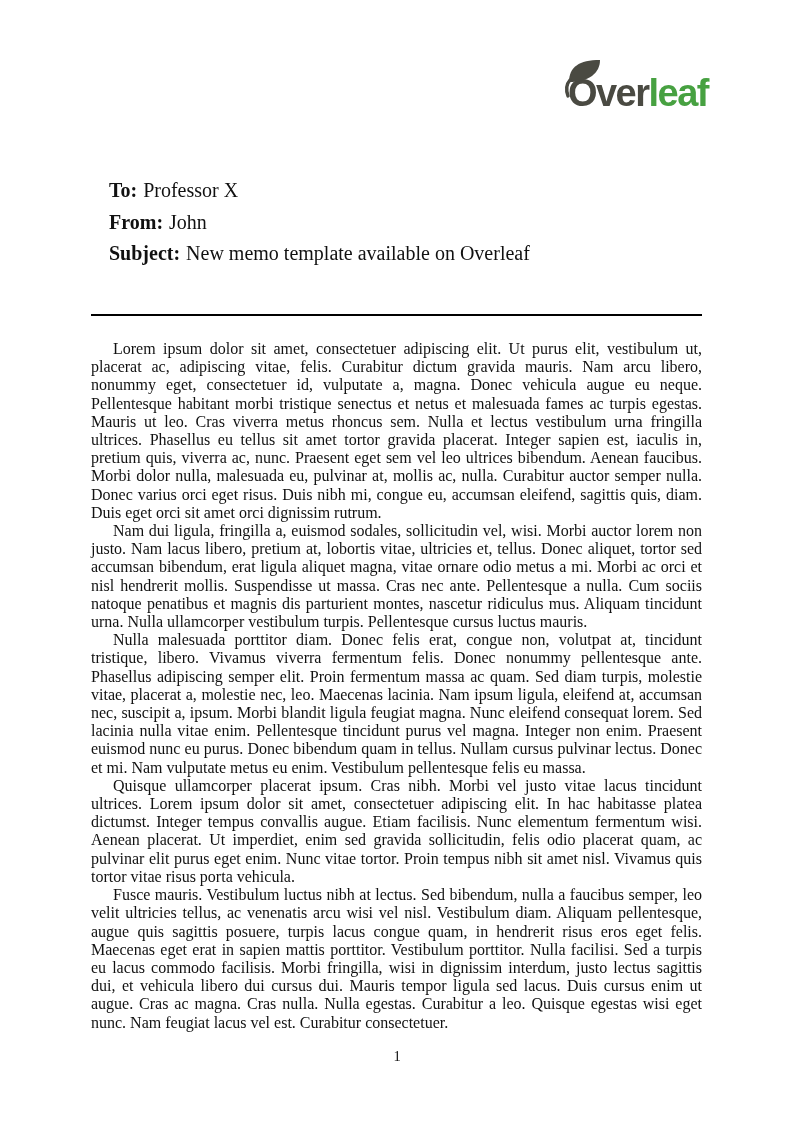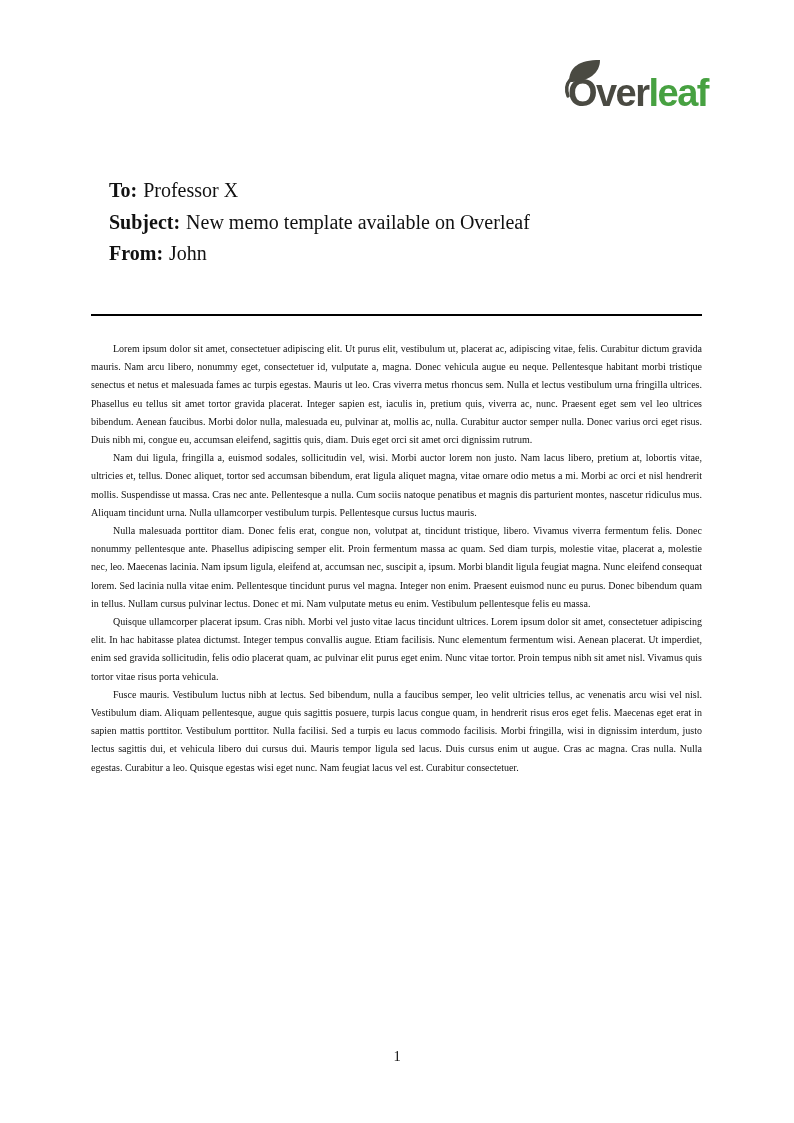--- a/index.html
+++ b/index.html
@@ -68,21 +68,21 @@
     border-top: 2px solid #000000;
     margin: 0;
   }
 
   
   .memo-body {
     position: absolute;
     left: 91px;
     top: 340px;
     width: 611px;
-    font-size: 10px;
+    font-size: 16px;
     line-height: 18.2px;
     text-align: justify;
     hyphens: auto;
     -webkit-hyphens: auto;
   }
   .memo-body p { margin: 0; text-indent: 22px; }
 
   
   .page-footer {
     position: absolute;
@@ -103,24 +103,24 @@
       <path class="leaf-body" d="M8 25 C8 10 18 3 39 3 C39 16 28 25 8 25 Z"></path>
       <path class="leaf-stem" d="M9 23 C5.5 27 4.5 32 7 39"></path>
     </svg><span class="logo-dark">Over</span><span class="logo-green">leaf</span>
   </div>
 
   <div class="memo-header">
     <div class="memo-field">
       <span class="field-label">To:</span><span class="field-value">Professor X</span>
     </div>
     <div class="memo-field">
-      <span class="field-label">Subject:</span><span class="field-value">New memo template available on Overleaf</span>
+      <span class="field-label">From:</span><span class="field-value">John</span>
     </div>
     <div class="memo-field">
-      <span class="field-label">From:</span><span class="field-value">John</span>
+      <span class="field-label">Subject:</span><span class="field-value">New memo template available on Overleaf</span>
     </div>
   </div>
 
   <hr class="header-rule">
 
   <div class="memo-body">
     <p>Lorem ipsum dolor sit amet, consectetuer adipiscing elit. Ut purus elit, vestibulum ut, placerat ac, adipiscing vitae, felis. Curabitur dictum gravida mauris. Nam arcu libero, nonummy eget, consectetuer id, vulputate a, magna. Donec vehicula augue eu neque. Pellentesque habitant morbi tristique senectus et netus et malesuada fames ac turpis egestas. Mauris ut leo. Cras viverra metus rhoncus sem. Nulla et lectus vestibulum urna fringilla ultrices. Phasellus eu tellus sit amet tortor gravida placerat. Integer sapien est, iaculis in, pretium quis, viverra ac, nunc. Praesent eget sem vel leo ultrices bibendum. Aenean faucibus. Morbi dolor nulla, malesuada eu, pulvinar at, mollis ac, nulla. Curabitur auctor semper nulla. Donec varius orci eget risus. Duis nibh mi, congue eu, accumsan eleifend, sagittis quis, diam. Duis eget orci sit amet orci dignissim rutrum.</p>
     <p>Nam dui ligula, fringilla a, euismod sodales, sollicitudin vel, wisi. Morbi auctor lorem non justo. Nam lacus libero, pretium at, lobortis vitae, ultricies et, tellus. Donec aliquet, tortor sed accumsan bibendum, erat ligula aliquet magna, vitae ornare odio metus a mi. Morbi ac orci et nisl hendrerit mollis. Suspendisse ut massa. Cras nec ante. Pellentesque a nulla. Cum sociis natoque penatibus et magnis dis parturient montes, nascetur ridiculus mus. Aliquam tincidunt urna. Nulla ullamcorper vestibulum turpis. Pellentesque cursus luctus mauris.</p>
     <p>Nulla malesuada porttitor diam. Donec felis erat, congue non, volutpat at, tincidunt tristique, libero. Vivamus viverra fermentum felis. Donec nonummy pellentesque ante. Phasellus adipiscing semper elit. Proin fermentum massa ac quam. Sed diam turpis, molestie vitae, placerat a, molestie nec, leo. Maecenas lacinia. Nam ipsum ligula, eleifend at, accumsan nec, suscipit a, ipsum. Morbi blandit ligula feugiat magna. Nunc eleifend consequat lorem. Sed lacinia nulla vitae enim. Pellentesque tincidunt purus vel magna. Integer non enim. Praesent euismod nunc eu purus. Donec bibendum quam in tellus. Nullam cursus pulvinar lectus. Donec et mi. Nam vulputate metus eu enim. Vestibulum pellentesque felis eu massa.</p>
     <p>Quisque ullamcorper placerat ipsum. Cras nibh. Morbi vel justo vitae lacus tincidunt ultrices. Lorem ipsum dolor sit amet, consectetuer adipiscing elit. In hac habitasse platea dictumst. Integer tempus convallis augue. Etiam facilisis. Nunc elementum fermentum wisi. Aenean placerat. Ut imperdiet, enim sed gravida sollicitudin, felis odio placerat quam, ac pulvinar elit purus eget enim. Nunc vitae tortor. Proin tempus nibh sit amet nisl. Vivamus quis tortor vitae risus porta vehicula.</p>

